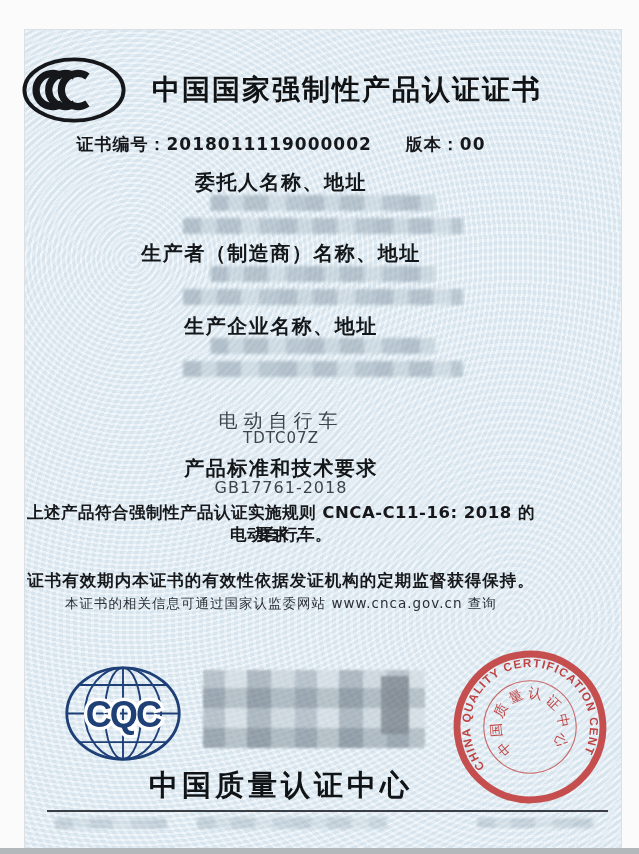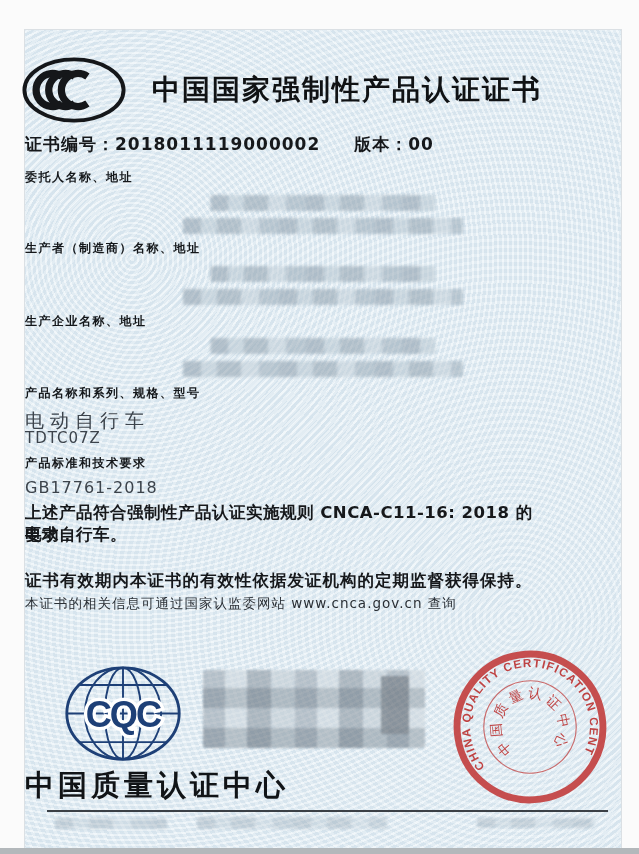--- a/index.html
+++ b/index.html
@@ -15,31 +15,31 @@
     background:#b3b8bb;
   }
   .paper{
     position:absolute; left:25px; top:30px; width:596px; height:818px;
     background-color:#e2edf4;
     background-image:
       repeating-radial-gradient(circle at 18% 28%, rgba(255,255,255,.35) 0 2px, rgba(140,170,195,.07) 2px 5px),
       repeating-radial-gradient(circle at 82% 72%, rgba(255,255,255,.25) 0 3px, rgba(130,165,190,.06) 3px 7px);
     box-shadow:0 0 0 1px rgba(160,175,185,.35);
   }
-  .abs{ position:absolute; left:0; width:512px; color:#16181b; }
+  .abs{ position:absolute; left:0; width:512px; text-align:center; color:#16181b; }
 
   
   .cert-header{ top:22px; height:76px; display:flex; align-items:center; justify-content:center; gap:24px; }
   .cert-title{ font-size:28px; font-weight:bold; letter-spacing:2px; color:#101214; white-space:nowrap; }
   .ccc-svg{ width:108px; height:70px; flex:0 0 auto; }
 
   .certno-line{ top:103px; font-size:17px; font-weight:bold; letter-spacing:1px; }
   .certno-line .gap{ display:inline-block; width:34px; }
 
-  .sec-h{ font-size:12px; font-weight:bold; letter-spacing:1.5px; color:#14171a; }
+  .sec-h{ font-size:20px; font-weight:bold; letter-spacing:1.5px; color:#14171a; }
   .val{ color:#3c434b; }
 
   
   .redact{
     position:absolute; left:50%; transform:translateX(-50%);
     height:16px; border-radius:2px; opacity:.55; filter:blur(1.6px);
     background-image:repeating-linear-gradient(90deg,#8c9dab 0 18px,#b8c7d1 18px 34px,#90a1ae 34px 58px,#c2cfd8 58px 76px,#9aabb8 76px 96px);
   }
   .mosaic{
     position:absolute; opacity:.62; filter:blur(1.2px); border-radius:3px;
@@ -90,21 +90,20 @@
   <div class="redact" style="top:188px;width:280px"></div>
 
   <div class="abs sec-h" style="top:210px">生产者（制造商）名称、地址</div>
   <div class="redact" style="top:236px;width:225px"></div>
   <div class="redact" style="top:259px;width:280px"></div>
 
   <div class="abs sec-h" style="top:283px">生产企业名称、地址</div>
   <div class="redact" style="top:308px;width:225px"></div>
   <div class="redact" style="top:331px;width:280px"></div>
 
-  <div class="abs sec-h" style="top:355px">产品名称和系列、规格、型号</div>
   <div class="abs val" style="top:378px;font-size:19px;letter-spacing:6px">电动自行车</div>
   <div class="abs val" style="top:399px;font-size:15px;letter-spacing:1px">TDTC07Z</div>
 
   <div class="abs sec-h" style="top:425px">产品标准和技术要求</div>
   <div class="abs val" style="top:448px;font-size:16px;letter-spacing:1px">GB17761-2018</div>
 
   <div class="abs stmt" style="top:472px">上述产品符合强制性产品认证实施规则 CNCA-C11-16: 2018 的要求，</div>
   <div class="abs stmt" style="top:494px">电动自行车。</div>
 
 

